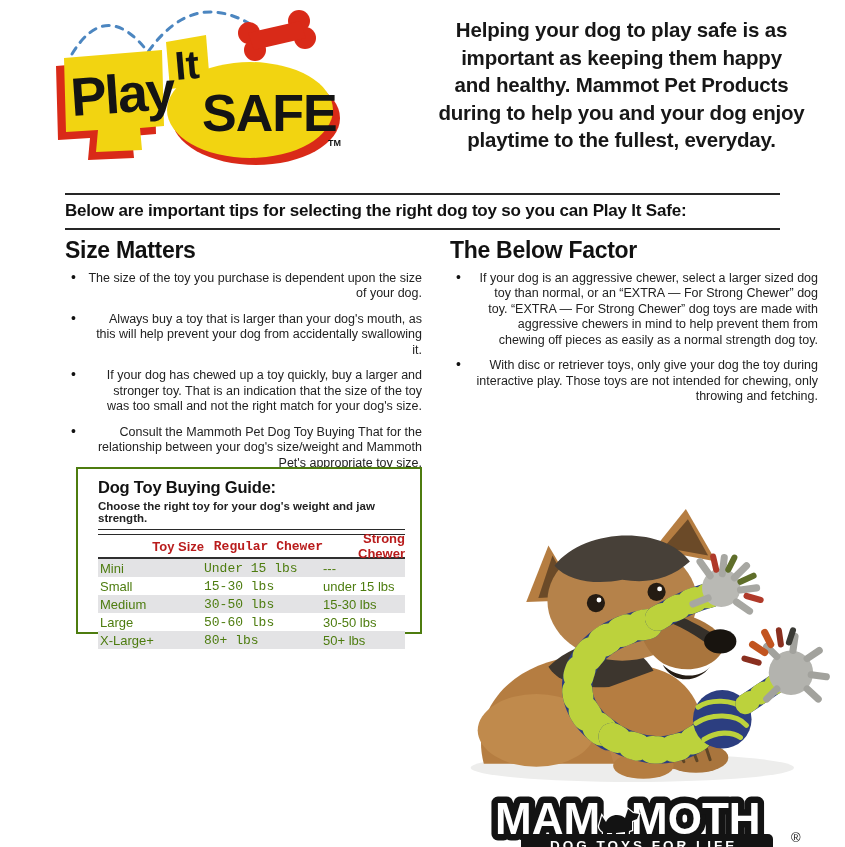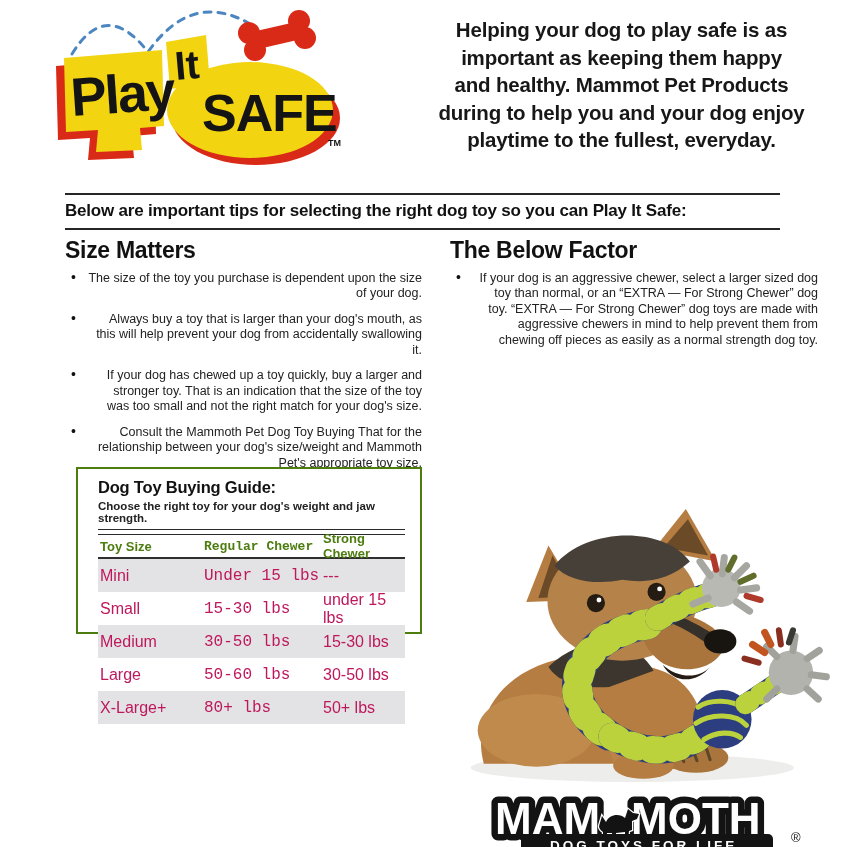--- a/index.html
+++ b/index.html
@@ -45,22 +45,22 @@
 
   
   .guide-box{
     left:76px;top:467px;width:346px;height:167px;
     border:2px solid #4d7c0f;background:#fff;box-sizing:border-box;
     padding:9px 15px 0 20px;
   }
   .guide-title{font-weight:bold;font-size:16.5px;color:#111;letter-spacing:-0.2px;}
   .guide-sub{font-weight:bold;font-size:11.5px;color:#222;margin-top:3px;}
   .dbl-rule{height:4px;border-top:1.5px solid #2a2a2a;border-bottom:1.5px solid #2a2a2a;margin:5px 0 0 0;}
-  .g-row{display:flex;align-items:center;height:33px;font-size:16px;color:#be185d;}
-  .g-head{height:22px;font-weight:bold;font-size:13px;color:#4d7c0f;border-bottom:2px solid #2f2f2f;}
+  .g-row{display:flex;align-items:center;height:18px;font-size:13px;color:#4d7c0f;}
+  .g-head{height:22px;font-weight:bold;font-size:13px;color:#b91c1c;border-bottom:2px solid #2f2f2f;text-align:right;}
   .gc1{width:106px;padding-left:2px;box-sizing:border-box;}
   .gc2{width:119px;font-family:Liberation Mono, monospace;}
   .gc3{flex:1;}
   .g-row.shade{background:#e3e3e5;}
 
   
   #dog-svg{left:455px;top:503px;width:390px;height:288px;}
   #brand-svg{left:483px;top:790px;width:330px;height:70px;}
 </style>
 </head>
@@ -108,20 +108,21 @@
     <li>Always buy a toy that is larger than your dog's mouth, as this will help prevent your dog from accidentally swallowing it.</li>
     <li>If your dog has chewed up a toy quickly, buy a larger and stronger toy. That is an indication that the size of the toy was too small and not the right match for your dog's size.</li>
     <li>Consult the Mammoth Pet Dog Toy Buying That for the relationship between your dog's size/weight and Mammoth Pet's appropriate toy size.</li>
   </ul>
 </div>
 
 <div class="abs col col-right">
   <h2>The Below Factor</h2>
   <ul class="bullets">
     <li>If your dog is an aggressive chewer, select a larger sized dog toy than normal, or an “EXTRA — For Strong Chewer” dog toy. “EXTRA — For Strong Chewer” dog toys are made with aggressive chewers in mind to help prevent them from chewing off pieces as easily as a normal strength dog toy.</li>
+    <li>With disc or retriever toys, only give your dog the toy during interactive play. Those toys are not intended for chewing, only throwing and fetching.</li>
   </ul>
 </div>
 
 <div class="abs guide-box">
   <div class="guide-title">Dog Toy Buying Guide:</div>
   <div class="guide-sub">Choose the right toy for your dog's weight and jaw strength.</div>
   <div class="dbl-rule"></div>
   <div class="g-row g-head">
     <div class="gc1">Toy Size</div>
     <div class="gc2">Regular Chewer</div>

